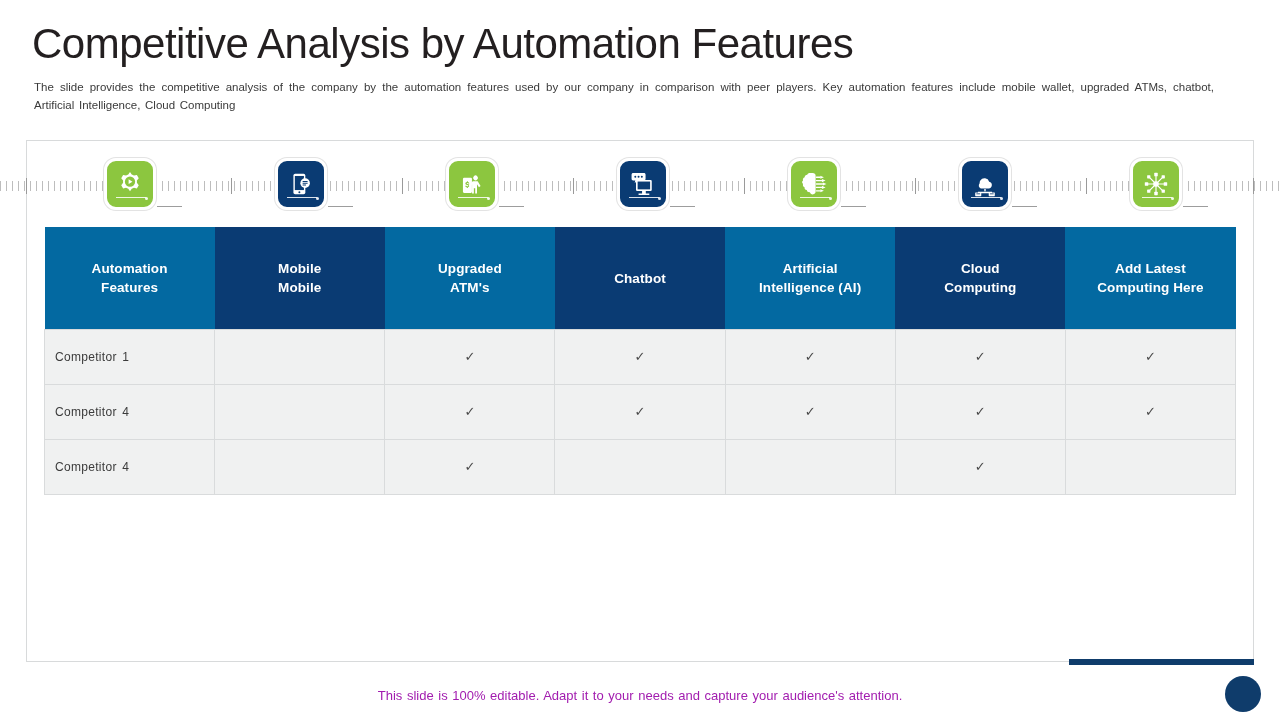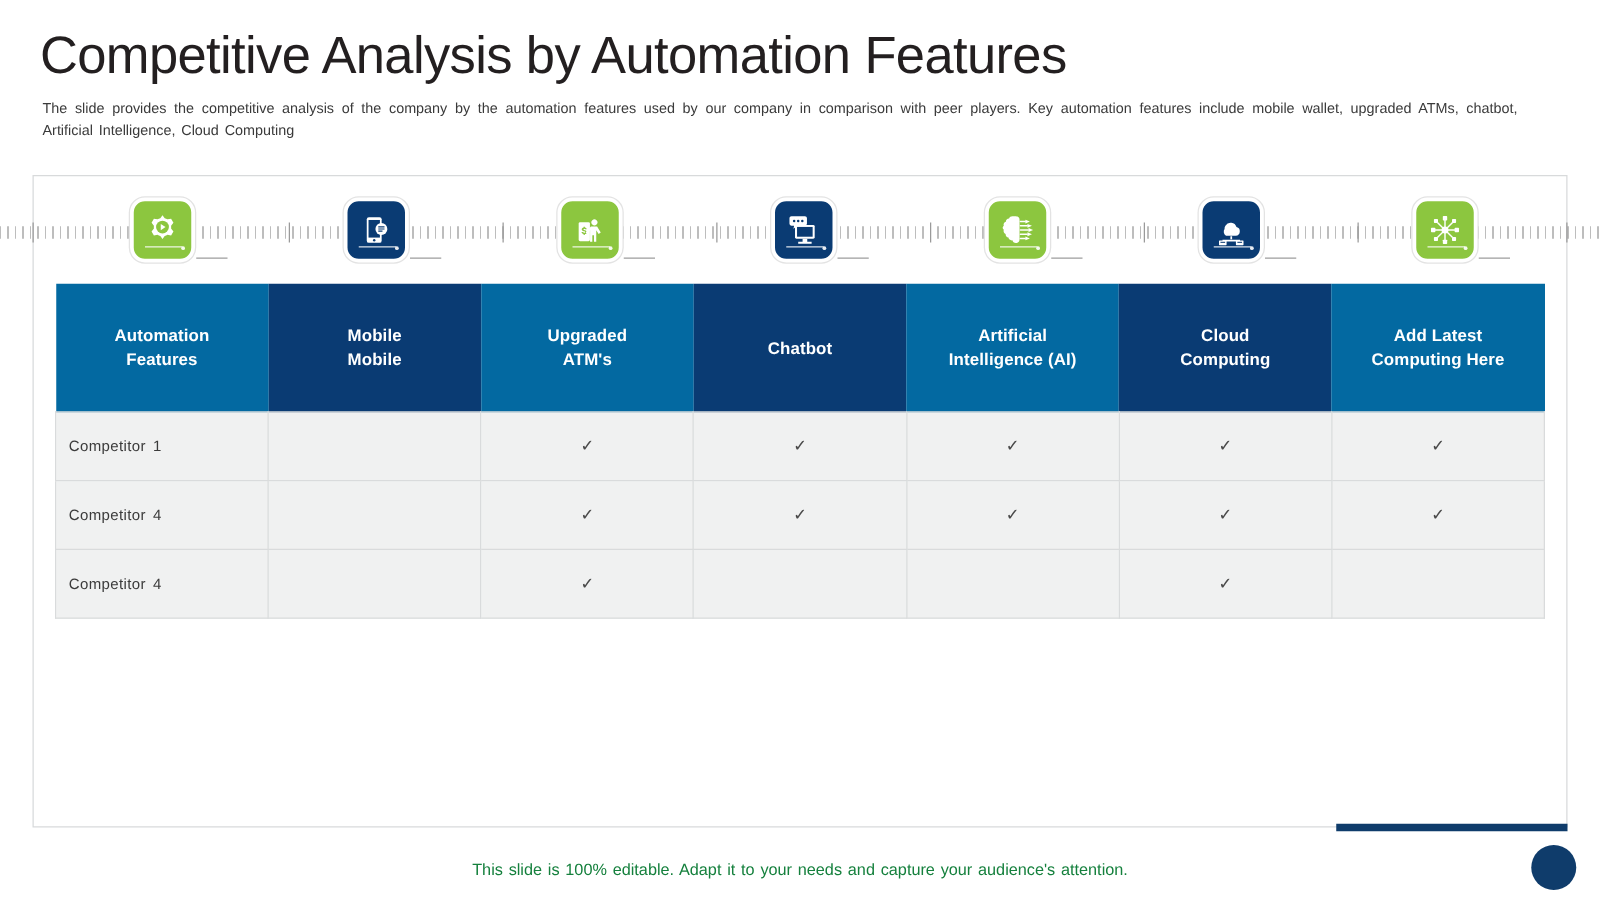--- a/index.html
+++ b/index.html
@@ -192,21 +192,21 @@
     border-radius: 50%;
     background: #0f3c6b;
   }
   .footer-note {
     position: absolute;
     left: 0;
     top: 688px;
     width: 1280px;
     text-align: center;
     font-size: 13px;
-    color: #15803d;
+    color: #a21caf;
     word-spacing: 1px;
   }
 </style>
 </head>
 <body>
 
 <div class="slide-title">Competitive Analysis by Automation Features</div>
 <div class="slide-subtitle">The slide provides the competitive analysis of the company by the automation features used by our company in comparison with peer players. Key automation features include mobile wallet, upgraded ATMs, chatbot, Artificial Intelligence, Cloud Computing</div>
 
 <div class="content-frame"></div>

